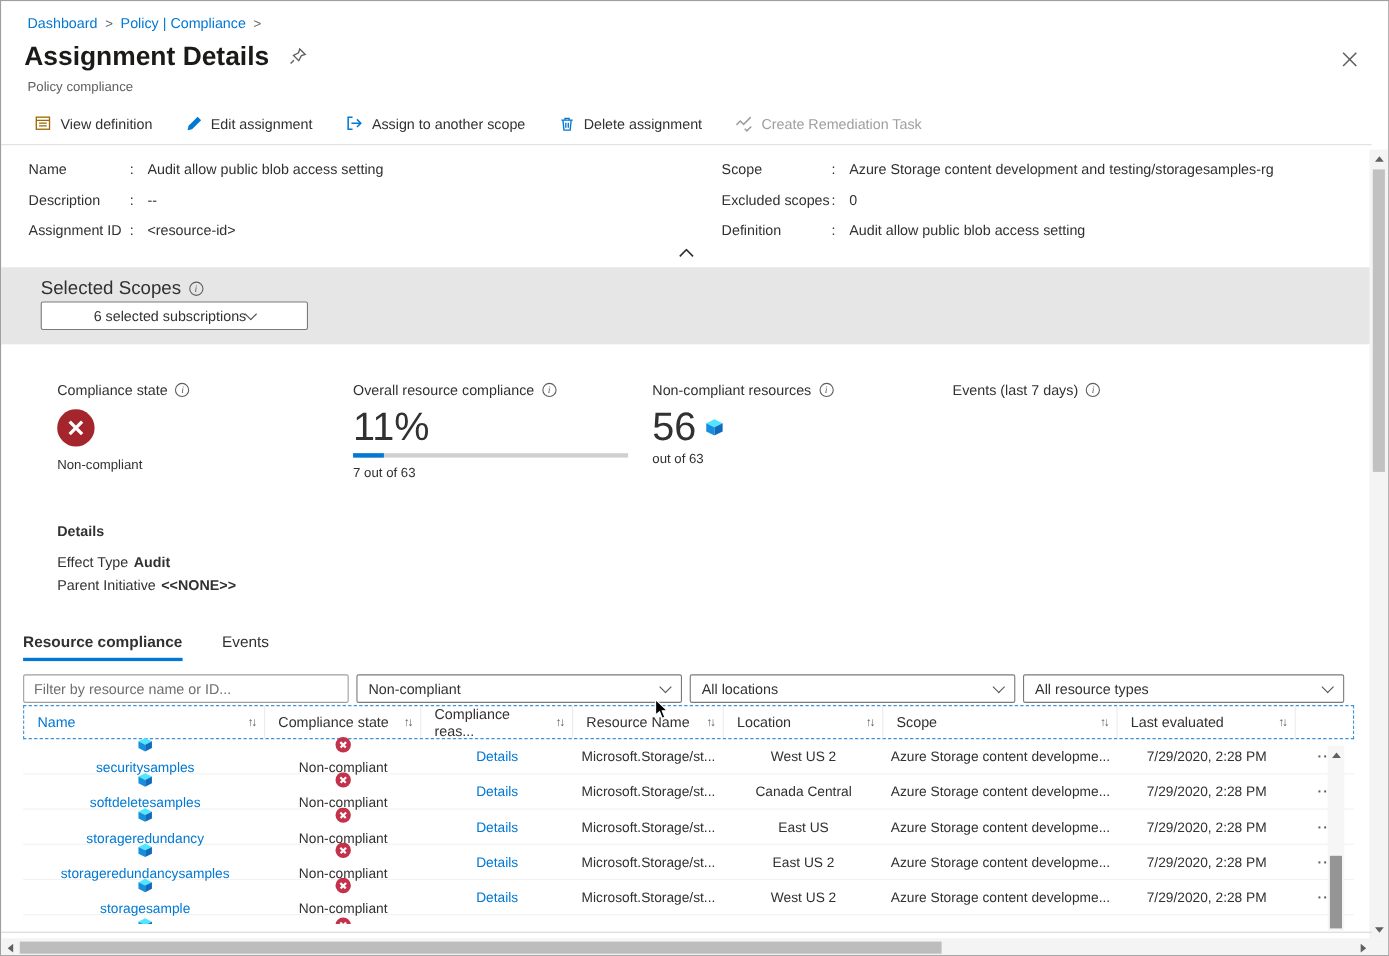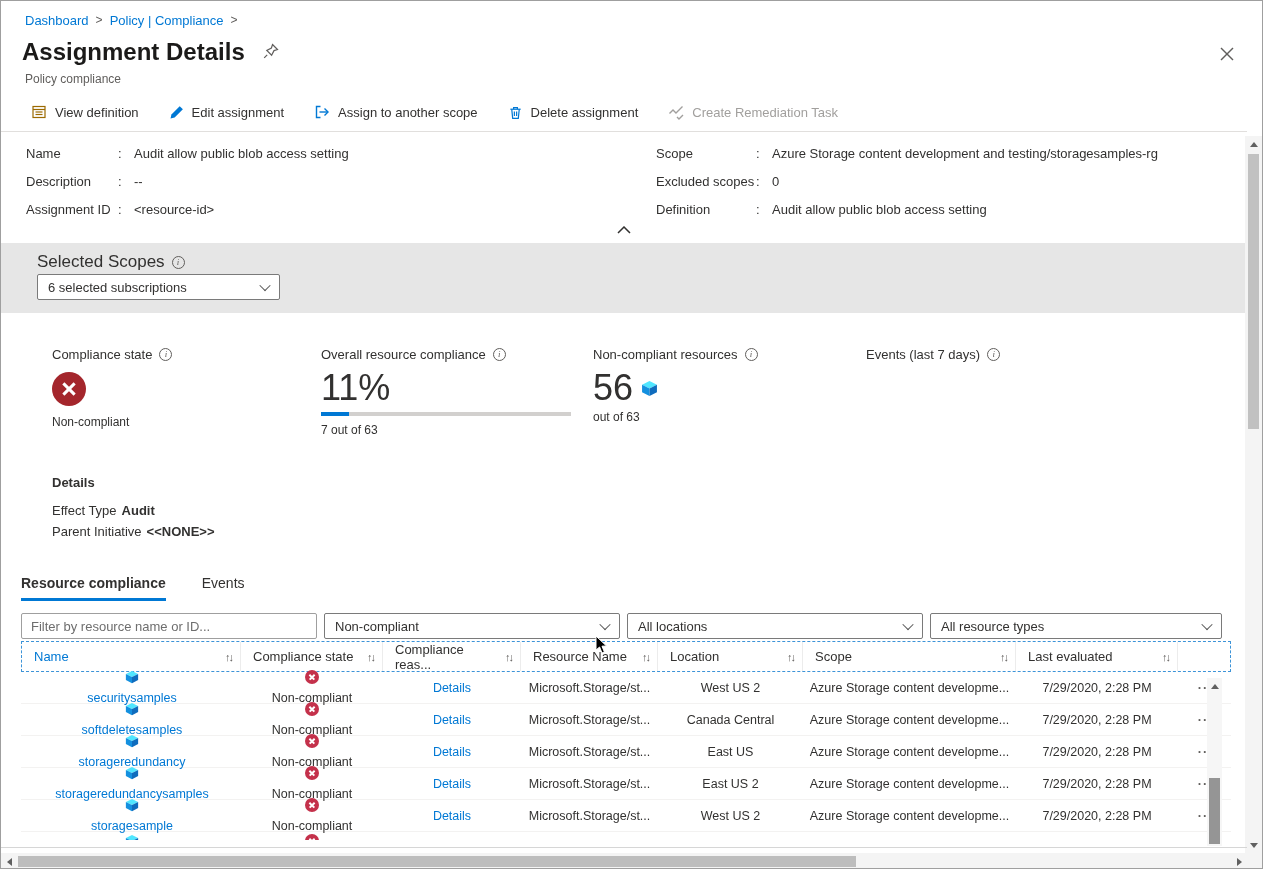--- a/index.html
+++ b/index.html
@@ -2,21 +2,21 @@
 <html><head>
 <meta charset="utf-8">
 <style>
   * { box-sizing: border-box; margin: 0; padding: 0; }
   body { background:#fff; font-family:"Liberation Sans","DejaVu Sans",sans-serif; color:#323130; }
   .page { position:relative; width:1263px; height:869px; background:#fff; border:1px solid #9f9f9f; overflow:hidden; font-size:13px; }
 
   .link { color:#0078d4; text-decoration:none; cursor:pointer; }
 
   
-  .breadcrumb { position:absolute; top:12px; left:24px; display:flex; gap:7px; font-size:13px; }
+  .breadcrumb { position:absolute; top:12px; left:24px; display:flex; align-items:center; gap:7px; font-size:13px; }
   .breadcrumb .sep { color:#605e5c; font-size:12px; }
 
   
   .title-row { position:absolute; top:37px; left:21px; display:flex; align-items:center; gap:18px; }
   .title-row h1 { font-size:24px; font-weight:700; color:#1b1a19; }
   .subtitle { position:absolute; top:71px; left:24px; font-size:12px; color:#605e5c; }
   .close-btn { position:absolute; top:44px; right:26px; width:18px; height:18px; cursor:pointer; display:flex; align-items:center; justify-content:center; }
 
   
   .toolbar { position:absolute; top:100px; left:30px; display:flex; align-items:center; gap:30px; height:22px; }
@@ -33,21 +33,21 @@
   .meta-label { flex:none; width:92px; }
   .meta-col.right .meta-label { width:100px; }
   .meta-sep { flex:none; width:16px; }
   .meta-value { white-space:nowrap; overflow:hidden; }
   .collapse-chevron { position:absolute; top:221px; left:616px; cursor:pointer; }
 
   
   .scope-band { position:absolute; top:242px; left:0; width:1246px; height:70px; background:#e6e6e6; }
   .scope-label { position:absolute; top:9px; left:36px; display:flex; align-items:center; gap:7px; font-size:17px; }
   .dropdown { background:#fff; border:1px solid #7a7a7a; border-radius:2px; display:flex; align-items:center; justify-content:space-between; padding:0 10px; font-size:13px; cursor:pointer; }
-  .scope-dd { position:absolute; top:31px; left:36px; width:243px; height:26px; }
+  .scope-dd { position:absolute; top:31px; left:36px; width:243px; height:26px;justify-content:center; }
 
   
   .info-icon { width:13px; height:13px; flex:none; border-radius:50%; border:1px solid #605e5c; color:#605e5c; font-size:9px; line-height:11px; text-align:center; display:inline-block; font-family:"Liberation Serif",serif; font-style:italic; }
   .info-icon::after { content:"i"; }
 
   
   .chev { width:8px; height:8px; border-right:1.5px solid #555; border-bottom:1.5px solid #555; transform:rotate(45deg) translate(-1px,-1px); flex:none; }
 
   
   .xc { border-radius:50%; background:#a4262c; position:relative; display:inline-block; flex:none; }

